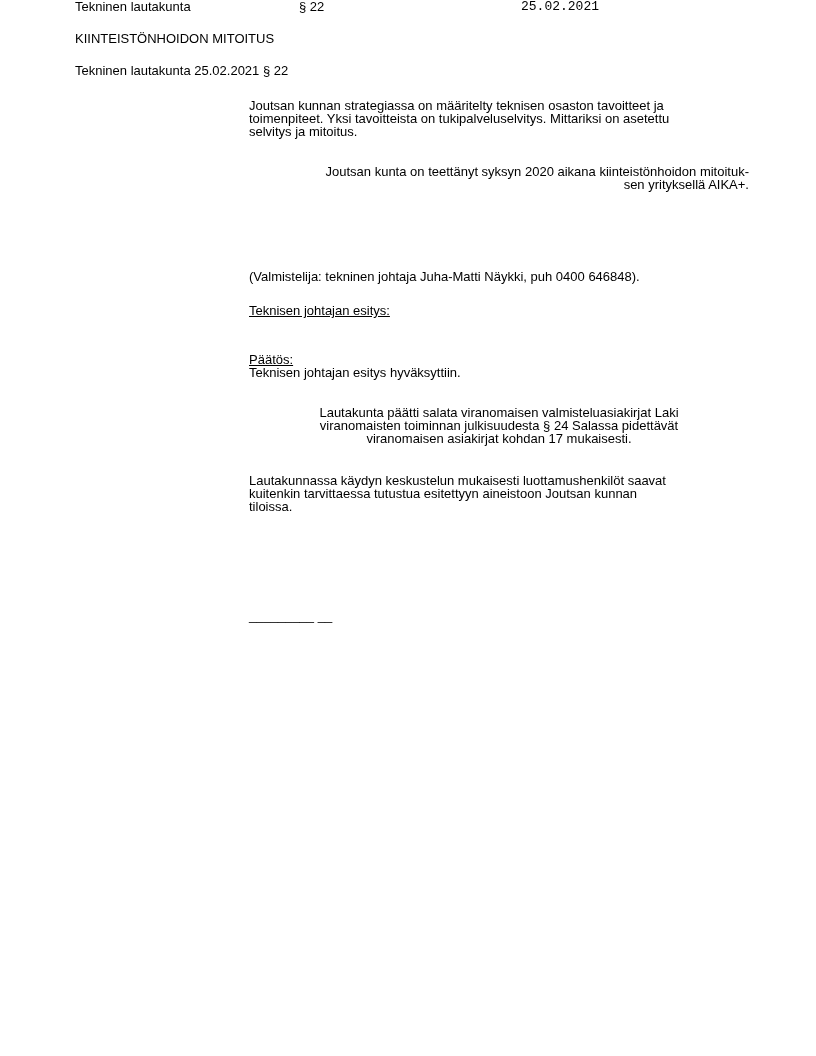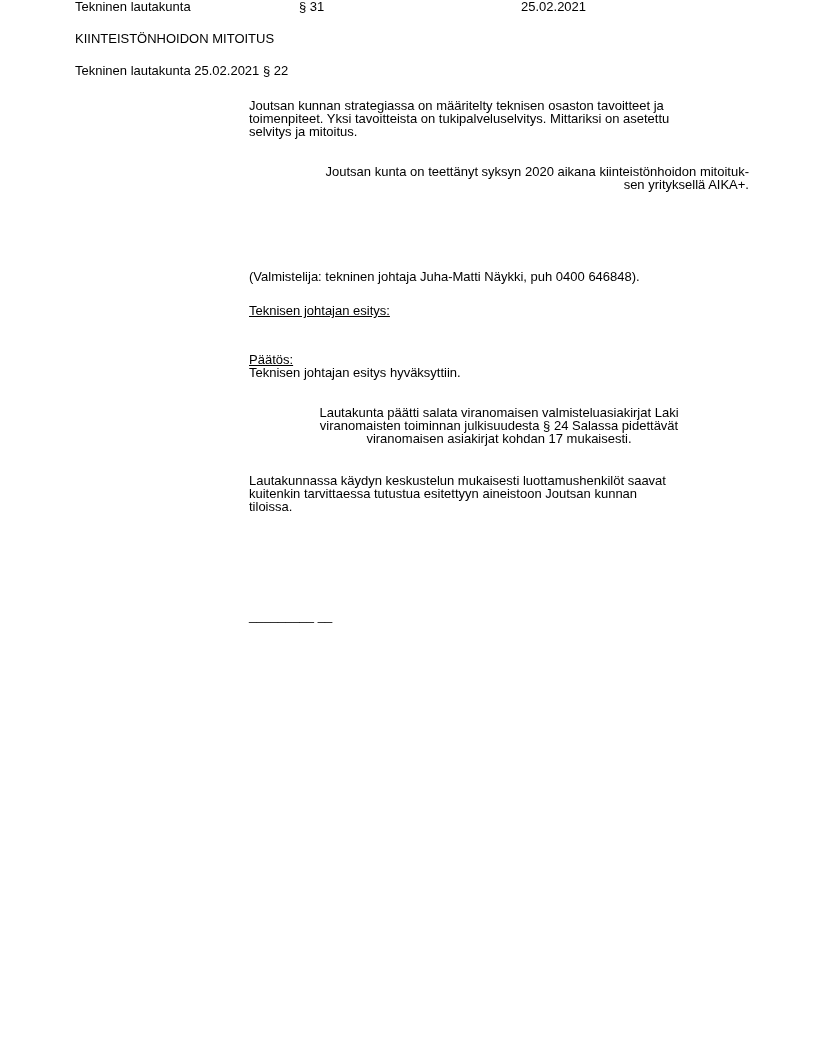--- a/index.html
+++ b/index.html
@@ -17,21 +17,21 @@
     line-height: 12.8px;
     color: #000000;
     overflow: hidden;
   }
   .abs { position: absolute; }
   .multiline { white-space: pre-line; }
 
   .header-row { top: 1px; left: 0; width: 816px; height: 13px; }
   .h-committee { position: absolute; left: 75px; top: 0; }
   .h-section   { position: absolute; left: 299px; top: 0; }
-  .h-date      { position: absolute; left: 521px; top: 0; }
+  .h-date      { position: absolute; left: 521px; top: 0; font-family: Liberation Mono, monospace; }
 
   .title    { top: 33px; left: 75px; }
   .subtitle { top: 65px; left: 75px; }
 
   .body-block { left: 249px; width: 500px; }
   .p-strategy    { top: 100px; }
   .p-procurement { top: 166px; text-align: right; }
   .p-presenting  { top: 216px; }
   .p-preparer    { top: 271px; }
   .p-proposal    { top: 305px; }
@@ -43,21 +43,21 @@
 
   .signature-line { top: 610px; left: 249px; letter-spacing: 0; text-align: center; }
 </style>
 </head>
 <body>
 
 <div class="page">
 
   <div class="abs header-row">
     <span class="h-committee">Tekninen lautakunta</span>
-    <span class="h-section">§ 31</span>
+    <span class="h-section">§ 22</span>
     <span class="h-date">25.02.2021</span>
   </div>
 
   <div class="abs title">KIINTEISTÖNHOIDON MITOITUS</div>
 
   <div class="abs subtitle">Tekninen lautakunta 25.02.2021 § 22</div>
 
   <div class="abs body-block multiline p-strategy">Joutsan kunnan strategiassa on määritelty teknisen osaston tavoitteet ja
 toimenpiteet. Yksi tavoitteista on tukipalveluselvitys. Mittariksi on asetettu
 selvitys ja mitoitus.</div>

